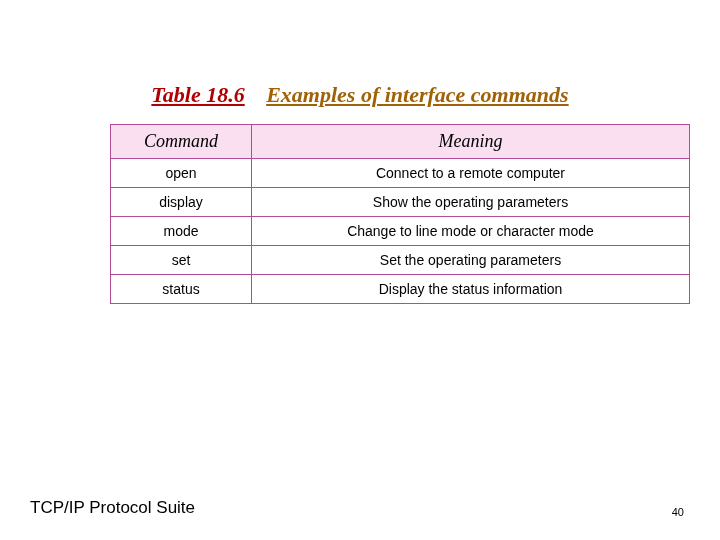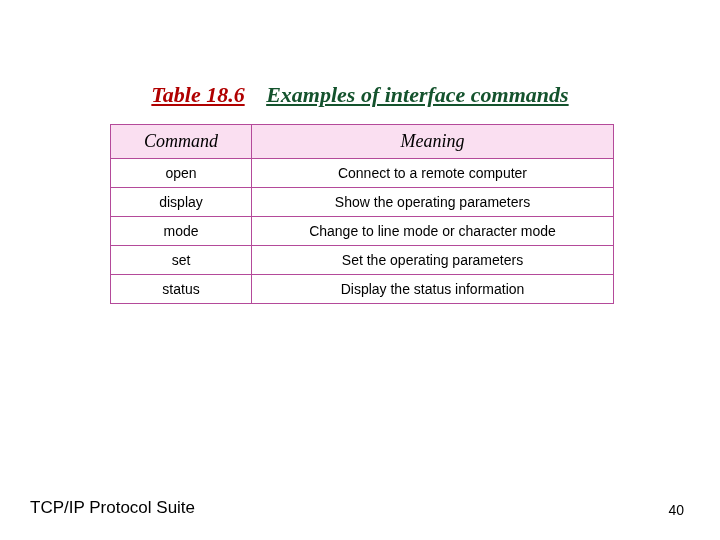--- a/index.html
+++ b/index.html
@@ -26,28 +26,28 @@
     font-size: 22px;
     font-weight: bold;
     font-style: italic;
   }
   .title .tlabel {
     color: #b00000;
     text-decoration: underline;
     margin-right: 16px;
   }
   .title .ttext {
-    color: #14532d;
+    color: #a16207;
     text-decoration: underline;
   }
   .tablewrap {
     position: absolute;
     top: 124px;
     left: 110px;
-    width: 504px;
+    width: 580px;
   }
   table.cmds {
     border-collapse: collapse;
     width: 100%;
     font-family: Verdana, Geneva, sans-serif;
     font-size: 14px;
   }
   table.cmds th, table.cmds td {
     border: 1px solid #b44a9a;
     padding: 6px 10px;
@@ -70,21 +70,21 @@
     bottom: 22px;
     font-family: Verdana, Geneva, sans-serif;
     font-size: 17px;
     color: #000;
   }
   .footer-right {
     position: absolute;
     right: 36px;
     bottom: 22px;
     font-family: Verdana, Geneva, sans-serif;
-    font-size: 14px;
+    font-size: 11px;
     color: #000;
   }
 </style>
 </head>
 <body>
 
 <div class="slide">
 
   <div class="title">
     <span class="tlabel">Table 18.6</span>

